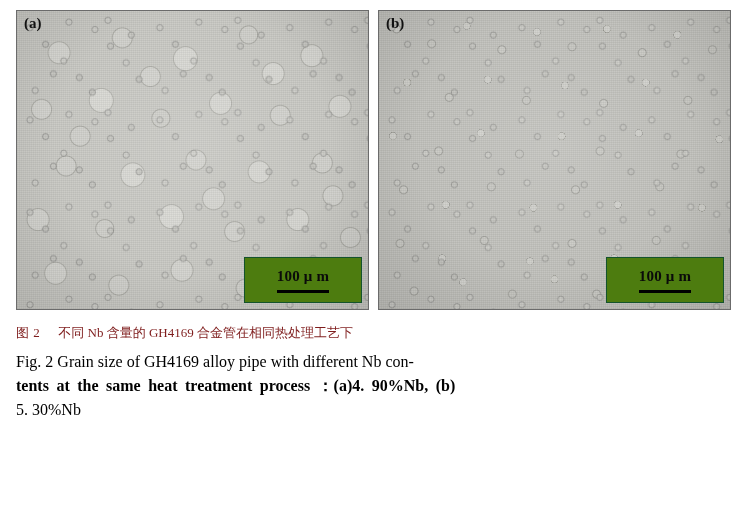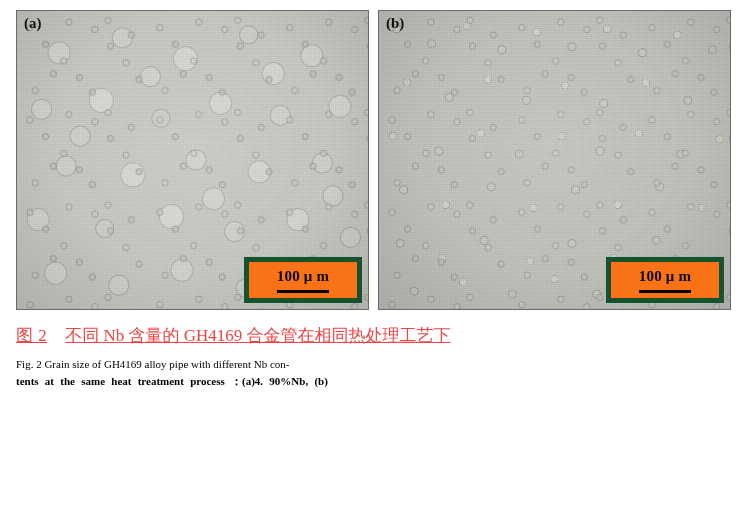--- a/index.html
+++ b/index.html
@@ -183,22 +183,22 @@
     color: #111111;
     line-height: 1;
     padding: 1px 2px;
   }
   .scalebar {
     position: absolute;
     right: 6px;
     bottom: 6px;
     width: 118px;
     height: 46px;
-    background: #f97316;
-    border: 5px solid #14532d;
+    background: #4d7c0f;
+    border: 1px solid #14532d;
     box-sizing: border-box;
     display: flex;
     flex-direction: column;
     align-items: center;
     justify-content: center;
   }
   .scalebar .sb-label {
     font-family: "Liberation Serif", serif;
     font-size: 15px;
     font-weight: 700;
@@ -211,43 +211,42 @@
     width: 52px;
     height: 3px;
     background: #000000;
   }
 
   .caption {
     margin-top: 13px;
     font-family: "Liberation Serif", serif;
   }
   .cap-cn {
-    font-size: 17px;
+    font-size: 13px;
     line-height: 1.55;
-    color: #ef4444;
-    text-decoration: underline;
+    color: #7f1d1d;
   }
   .cap-cn .line1 {
     display: block;
   }
   .cap-cn .line2 {
     display: block;
     padding-left: 58px;
   }
   .cap-cn .lbl {
     font-weight: 400;
     letter-spacing: 0.5px;
   }
   .cap-cn .gap {
     display: inline-block;
     width: 18px;
   }
   .cap-en {
     margin-top: 7px;
-    font-size: 11px;
+    font-size: 16px;
     line-height: 1.5;
     color: #000;
     text-align: justify;
   }
   .cap-en .l {
     display: block;
   }
   .cap-en .l2 {
     word-spacing: 3.5px;
     font-weight: bold;
@@ -288,16 +287,17 @@
 
   <div class="caption">
     <div class="cap-cn">
       <span class="line1">
         <span class="lbl">图 2</span><span class="gap"></span><span>不同 Nb 含量的 GH4169 合金管在相同热处理工艺下</span>
       </span>
     </div>
     <div class="cap-en">
       <span class="l">Fig.  2    Grain size of GH4169 alloy pipe with different Nb con-</span>
       <span class="l l2">tents  at  the  same  heat  treatment  process ：(a)4. 90%Nb, (b)</span>
+      <span class="l">5. 30%Nb</span>
     </div>
   </div>
 
 </div>
 
 </body></html>

